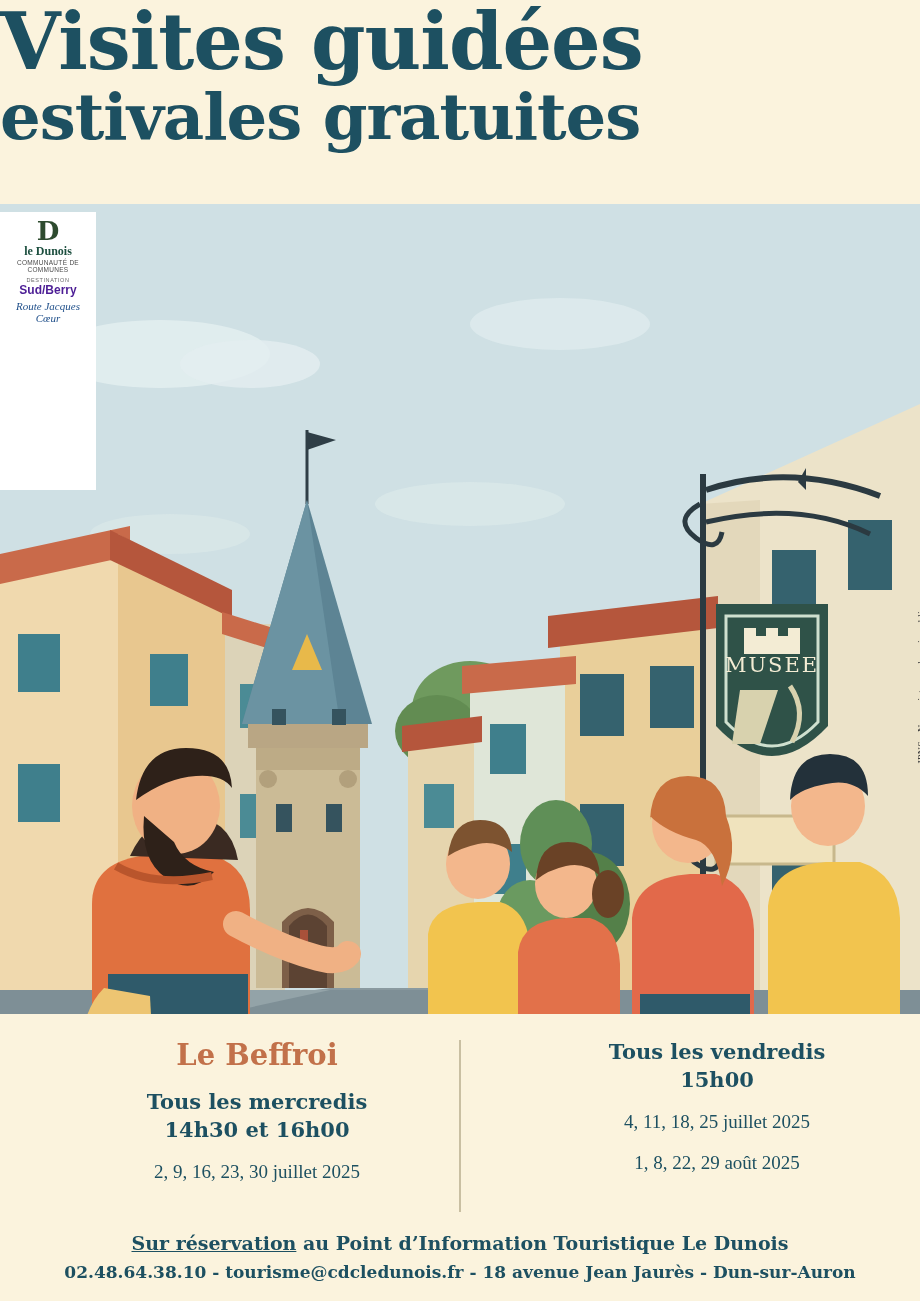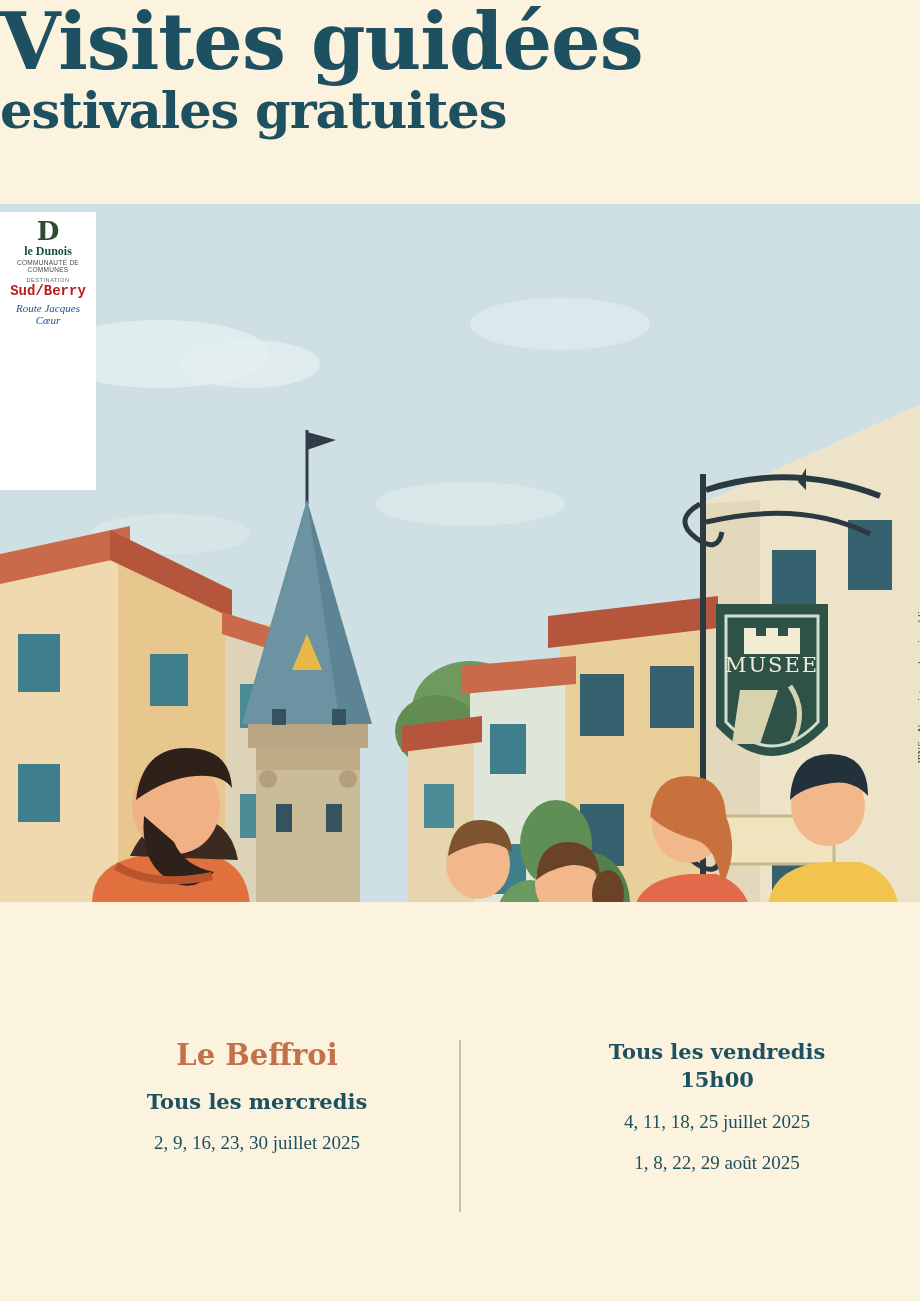--- a/index.html
+++ b/index.html
@@ -16,43 +16,43 @@
   
   .title-block {
     position: absolute; top: 4px; left: 0; width: 920px;
     color: #1d5061;
     font-family: "DejaVu Serif", serif;
     font-weight: bold;
     line-height: 0.98;
     letter-spacing: -1px;
   }
   .title-line1 { font-size: 78px; }
-  .title-line2 { font-size: 51px; margin-top: 6px; }
+  .title-line2 { font-size: 64px; margin-top: 6px; }
 
   
   .illus {
-    position: absolute; top: 204px; left: 0; width: 920px; height: 698px;
+    position: absolute; top: 204px; left: 0; width: 920px; height: 810px;
     overflow: hidden;
     background: #cfe0e4;
   }
   .illus svg { display: block; }
 
   
   .logos {
     position: absolute; top: 212px; left: 0px; width: 96px; height: 278px;
     background: #ffffff;
     padding: 6px 4px;
     display: flex; flex-direction: column; align-items: center; gap: 4px;
   }
   .logo-box { width: 88px; text-align: center; }
   .logo-dunois .d-mark { font-family: "DejaVu Serif", serif; font-size: 26px; color:#2e4b2f; font-weight: bold; line-height: 1;}
   .logo-dunois .ln1 { font-size: 12px; color:#1d4f3f; font-weight: bold; font-family:Liberation Serif, serif; }
   .logo-dunois .ln2 { font-size: 6.5px; color:#4a4a4a; font-family:"Liberation Sans",sans-serif; letter-spacing:0.3px;}
   .logo-sb .ln0 { font-size: 5.5px; color:#6a6a6a; font-family:"Liberation Sans",sans-serif; letter-spacing:0.6px;}
-  .logo-sb .ln1 { font-size: 14px; color:#b91c1c; font-family:Liberation Mono, monospace; font-weight:bold;}
+  .logo-sb .ln1 { font-size: 12px; color:#4c1d95; font-family:Liberation Sans, sans-serif; font-weight:bold;}
   .logo-rjc .ln1 { font-size: 11px; color:#1f4f8a; font-family:"Liberation Serif",serif; font-style: italic; line-height:1.05;}
 
   
   .ipns {
     position: absolute;
     right: 4px; top: 596px;
     transform: rotate(-90deg);
     transform-origin: right top;
     font-size: 10px;
     color: #3e3e3e;
@@ -261,26 +261,33 @@
     </div>
   </div>
 
   <div class="ipns">IPNS - Ne pas jeter sur la voie publique</div>
 
   <div class="info">
     <div class="columns">
       <div class="col">
         <div class="col-title">Le Beffroi</div>
         <div class="col-when">Tous les mercredis</div>
+        <div class="col-when">14h30 et 16h00</div>
         <div class="col-dates">2, 9, 16, 23, 30 juillet 2025</div>
       </div>
       <div class="col">
         <div class="col-when">Tous les vendredis</div>
         <div class="col-when">15h00</div>
         <div class="col-dates">4, 11, 18, 25 juillet 2025</div>
         <div class="col-dates">1, 8, 22, 29 août 2025</div>
       </div>
     </div>
   </div>
   <div class="divider"></div>
 
+  <div class="footer">
+    <div class="footer-line1">
+      <span class="u">Sur réservation</span><span> au Point d’Information Touristique Le Dunois</span>
+    </div>
+    <div class="footer-line2">02.48.64.38.10 - tourisme@cdcledunois.fr - 18 avenue Jean Jaurès - Dun-sur-Auron</div>
+  </div>
 
 </div>
 
 </body></html>

